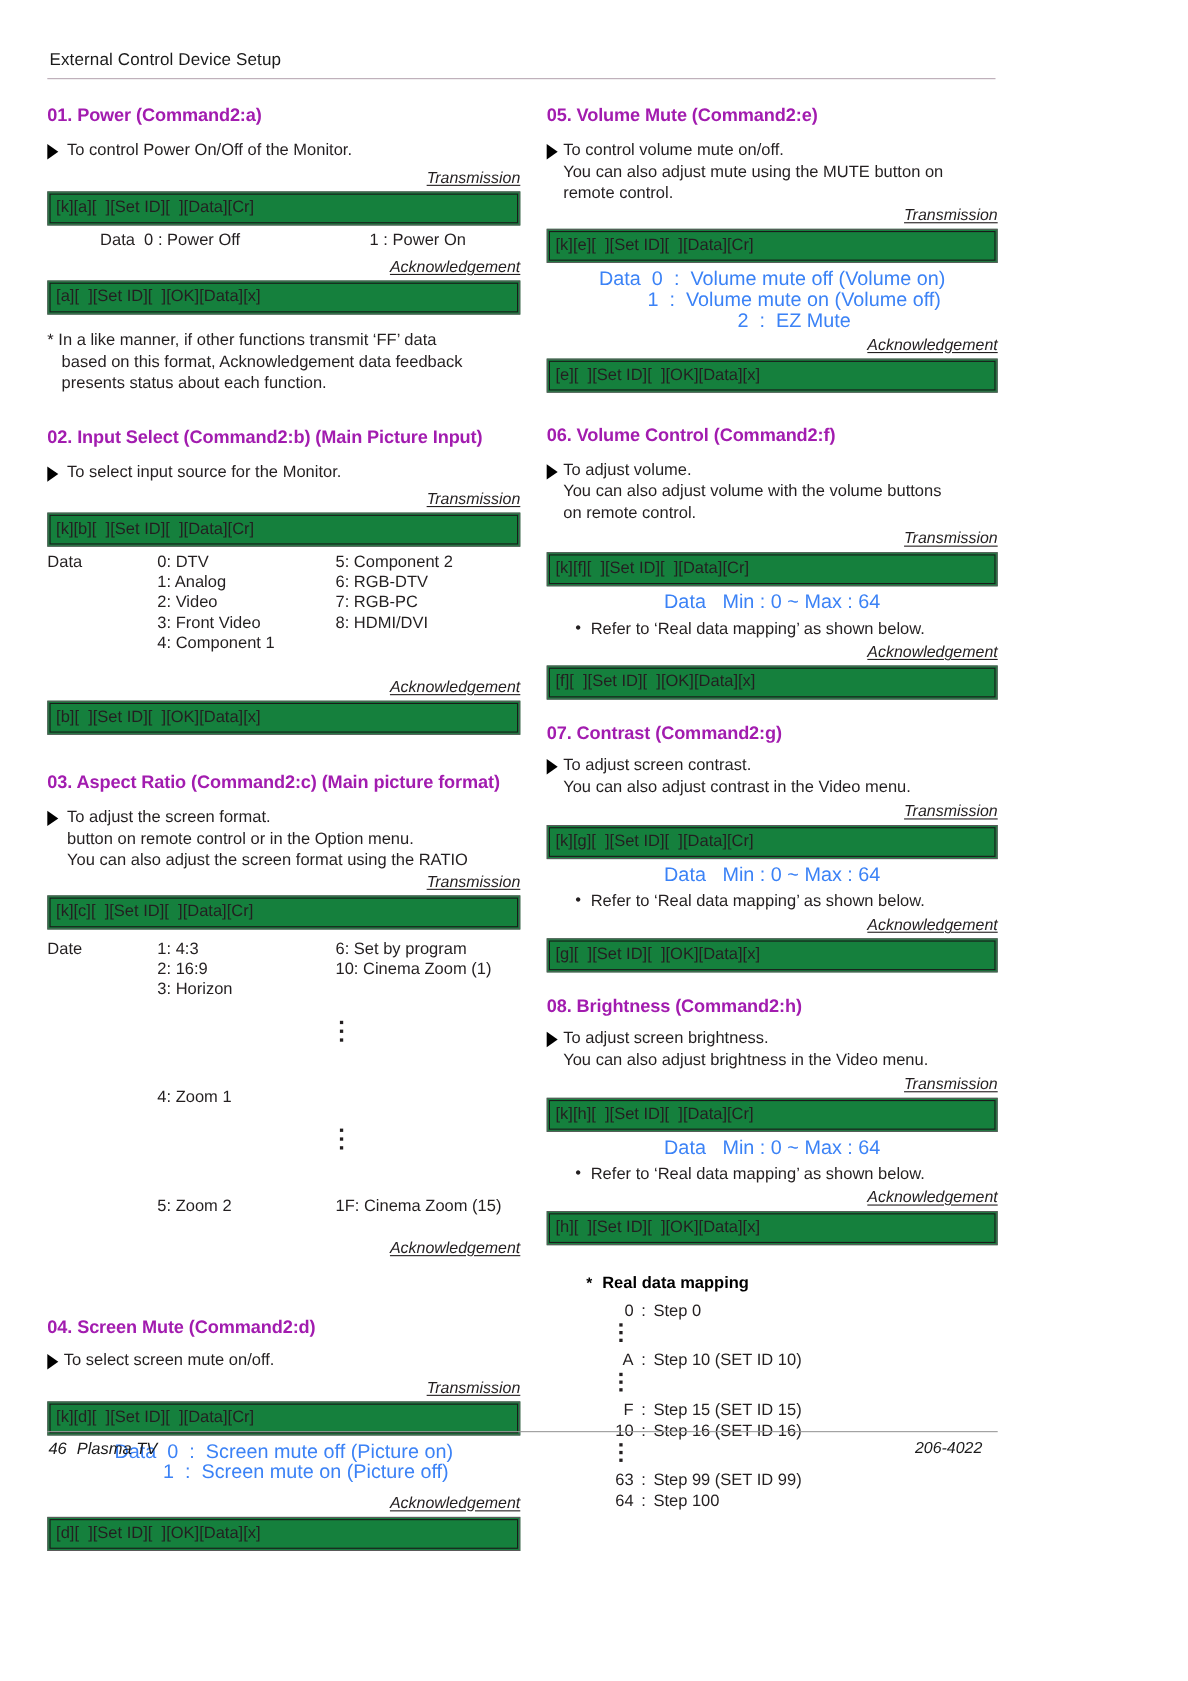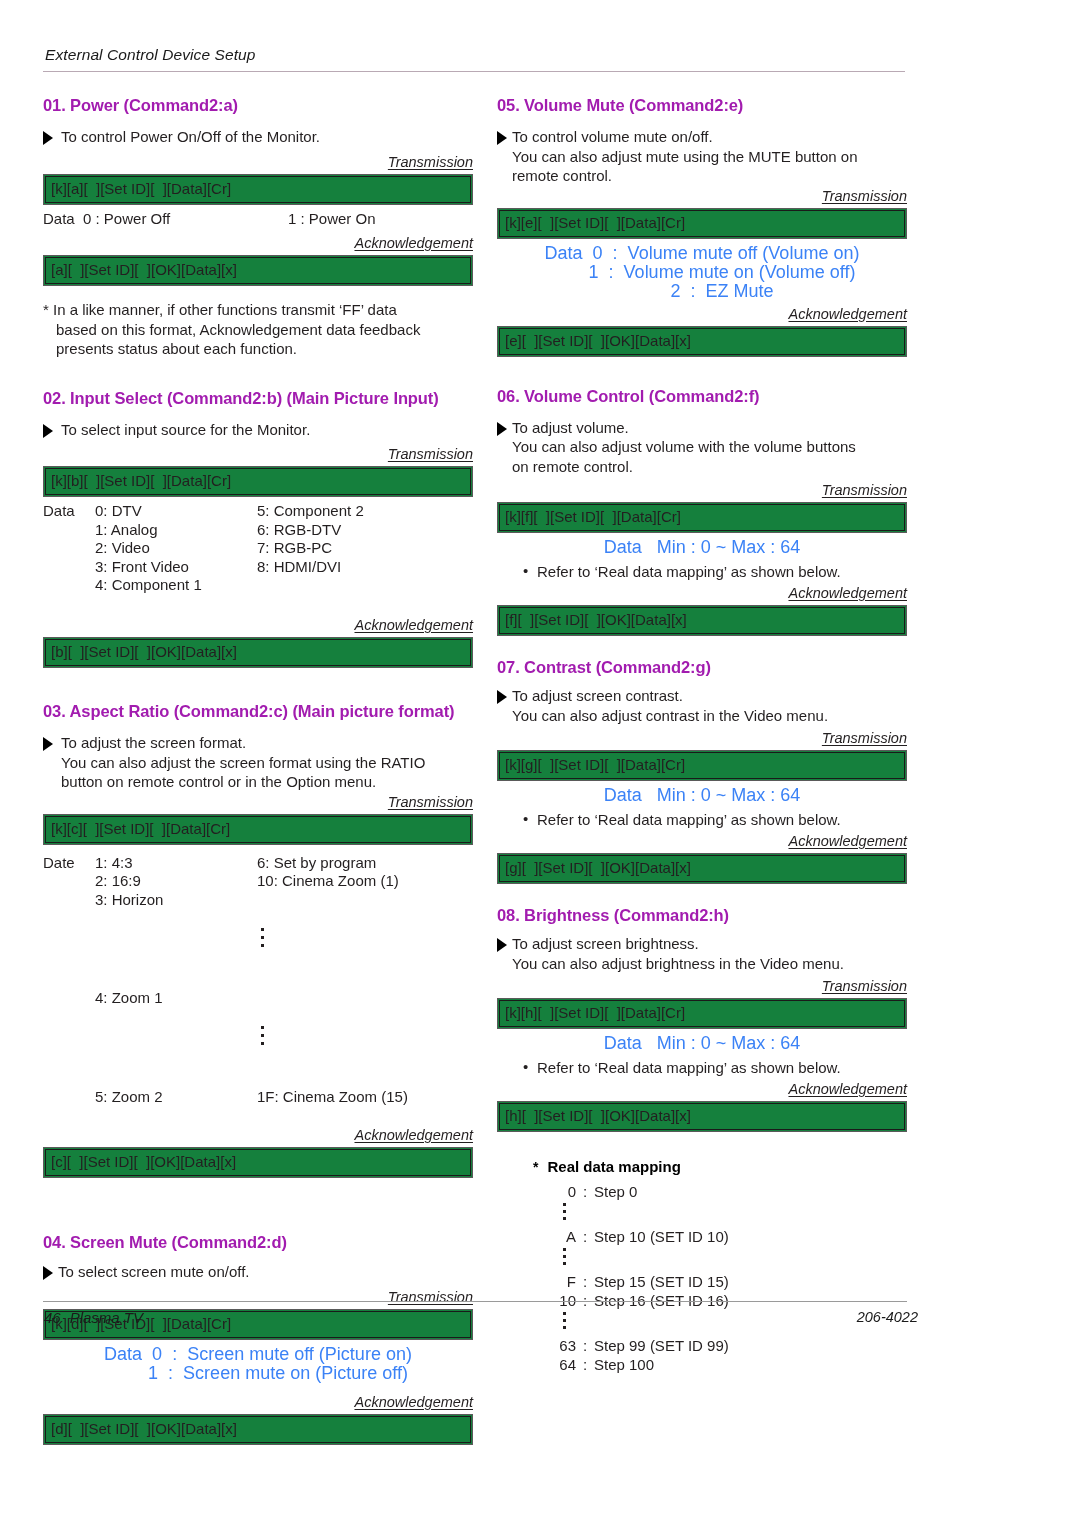--- a/index.html
+++ b/index.html
@@ -21,21 +21,20 @@
     width: 1080px;
     height: 1528px;
     overflow: hidden;
   }
 
   
   .runhead {
     position: absolute;
     left: 45px;
     top: 46px;
-    font-style: italic;
     font-size: 15.5px;
     letter-spacing: 0.1px;
     color: #1a1a1a;
     white-space: nowrap;
   }
   .runhead-rule {
     position: absolute;
     left: 43px;
     top: 71px;
     width: 862px;
@@ -127,21 +126,21 @@
   
   .datatable {
     margin-top: 5px;
     position: relative;
     font-size: 15px;
     line-height: 18.6px;
     color: #231f20;
   }
   .datatable .dt-row { display: flex; }
   .datatable .dt-lead { width: 52px; flex: 0 0 auto; white-space: pre; }
-  .datatable .dt-c1   { width: 162px; flex: 0 0 auto; white-space: pre; }
+  .datatable .dt-c1   { width: 162px; flex: 0 0 auto; white-space: pre; margin-left: 48px; }
   .datatable .dt-c2   { flex: 1 1 auto; white-space: pre; }
 
   
   .vdots {
     display: block;
     width: 3px;
     margin-left: 4px;
   }
   .vdots i {
     display: block;
@@ -235,21 +234,20 @@
   .foot-left .pg { margin-right: 9px; }
   .foot-right {
     position: absolute;
     left: 0;
     top: 1309px;
     width: 893px;
     text-align: right;
     font-style: italic;
     font-size: 14.5px;
     color: #1a1a1a;
-    padding-left: 25px;
   }
 </style>
 </head>
 <body>
 
 <div class="page">
 
   <div class="runhead">External Control Device Setup</div>
   <div class="runhead-rule"></div>
 
@@ -324,22 +322,22 @@
         <div class="inner">[b][  ][Set ID][  ][OK][Data][x]</div>
       </div>
     </div>
 
     <div style="margin-top:34px">
       <div class="sec-title">03. Aspect Ratio (Command2:c) (Main picture format)</div>
       <div class="bullet-row">
         <span class="tri"></span>
         <span class="tri-text">
           <span>To adjust the screen format.</span>
+          <span class="cont">button on remote control or in the Option menu.</span>
           <span class="cont">You can also adjust the screen format using the RATIO</span>
-          <span class="cont">button on remote control or in the Option menu.</span>
         </span>
       </div>
       <div class="label-ul" style="margin-top:2px">Transmission</div>
       <div class="cmdbox">
         <div class="inner">[k][c][  ][Set ID][  ][Data][Cr]</div>
       </div>
       <div class="datatable" style="margin-top:9px">
         <div class="dt-row">
           <span class="dt-lead">Date</span>
           <span class="dt-c1">1: 4:3</span>
@@ -364,23 +362,20 @@
             <span class="vdots"><i></i><i></i><i></i></span>
           </span>
         </div>
         <div class="dt-row">
           <span class="dt-lead"></span>
           <span class="dt-c1">5: Zoom 2</span>
           <span class="dt-c2">1F: Cinema Zoom (15)</span>
         </div>
       </div>
       <div class="label-ul" style="margin-top:21px">Acknowledgement</div>
-      <div class="cmdbox">
-        <div class="inner">[c][  ][Set ID][  ][OK][Data][x]</div>
-      </div>
     </div>
 
     <div style="margin-top:55px">
       <div class="sec-title">04. Screen Mute (Command2:d)</div>
       <div class="bullet-row" style="margin-top:10px">
         <span class="tri"></span>
         <span class="tri-text" style="margin-left:5px">To select screen mute on/off.</span>
       </div>
       <div class="label-ul">Transmission</div>
       <div class="cmdbox">

